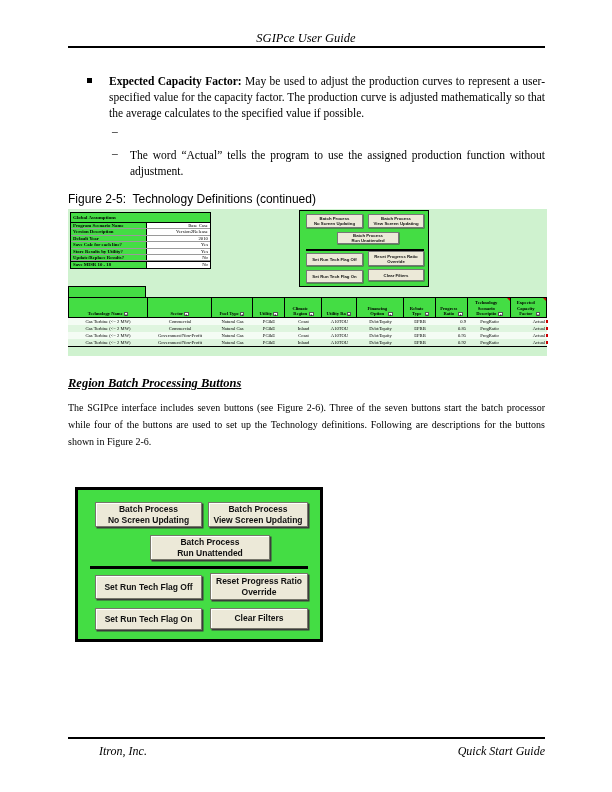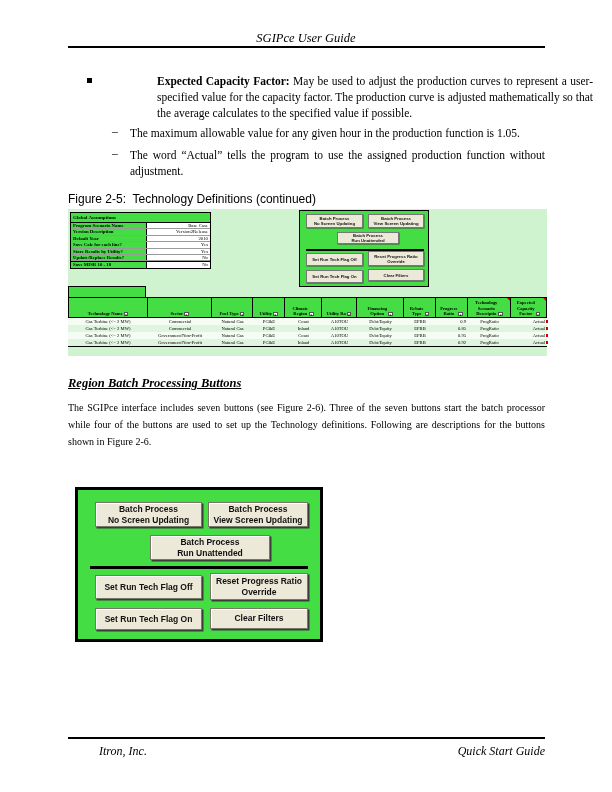--- a/index.html
+++ b/index.html
@@ -12,21 +12,21 @@
   
   .doc-title { position:absolute; top:31px; left:0; width:612px; text-align:center;
     font-style:italic; font-size:12.5px; }
   .header-rule { position:absolute; top:46px; left:68px; width:477px; height:2px; background:#000; }
   .footer-rule { position:absolute; top:737px; left:68px; width:477px; height:2px; background:#000; }
   .footer-left  { position:absolute; top:744px; left:68px; font-style:italic; font-size:12px;margin-left:31px; }
   .footer-center{ position:absolute; top:744px; left:0; width:612px; text-align:center; font-style:italic; font-size:12px; }
   .footer-right { position:absolute; top:744px; right:67px; font-style:italic; font-size:12px; }
   
   .bullet-para { position:absolute; top:73px; left:109px; width:436px;
-    font-size:11.5px; line-height:16px; text-align:justify;margin-left:48px; }
+    font-size:11.5px; line-height:16px; text-align:justify; }
   .bullet-para .term { font-weight:bold; }
   .bullet-sq { position:absolute; top:78px; left:87px; width:5px; height:5px; background:#000; }
   .subitem { position:absolute; left:130px; width:415px; font-size:11.5px; line-height:16px; text-align:justify; }
   .subitem-dash { position:absolute; left:112px; font-size:11.5px; }
   .sub1 { top:125px; } .sub2 { top:147px; }
   .fig-caption { position:absolute; left:68px; font-family:"Liberation Sans", sans-serif;
     font-weight:normal; font-size:12px; white-space:pre-wrap; }
   .cap25 { top:192px; } .cap26 { top:461px; }
   .section-head { position:absolute; top:376px; left:68px; font-weight:bold; font-style:italic;
     text-decoration:underline; font-size:12.5px; }
@@ -111,21 +111,20 @@
 
 <div class="page">
 
   <div class="doc-title">SGIPce User Guide</div>
   <div class="header-rule"></div>
 
   <div class="bullet-sq"></div>
   <div class="bullet-para"><span class="term">Expected Capacity Factor:</span> <span>May be used to adjust the production curves to represent a user-specified value for the capacity factor.  The production curve is adjusted mathematically so that the average calculates to the specified value if possible.</span></div>
 
   <span class="subitem-dash sub1">–</span>
-  <div class="subitem sub1">The maximum allowable value for any given hour in the production function is 1.05.</div>
   <span class="subitem-dash sub2">–</span>
   <div class="subitem sub2">The word “Actual” tells the program to use the assigned production function without adjustment.</div>
 
   <div class="fig-caption cap25">Figure 2-5:  Technology Definitions (continued)</div>
 
   <div class="fig25">
 
     <div class="ga-table">
       <div class="ga-head">Global Assumptions</div>
       <div class="ga-rows">

